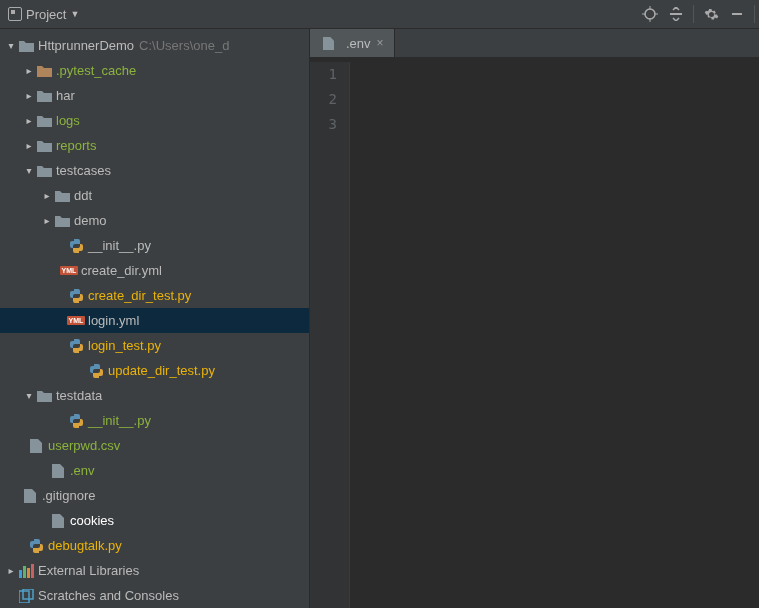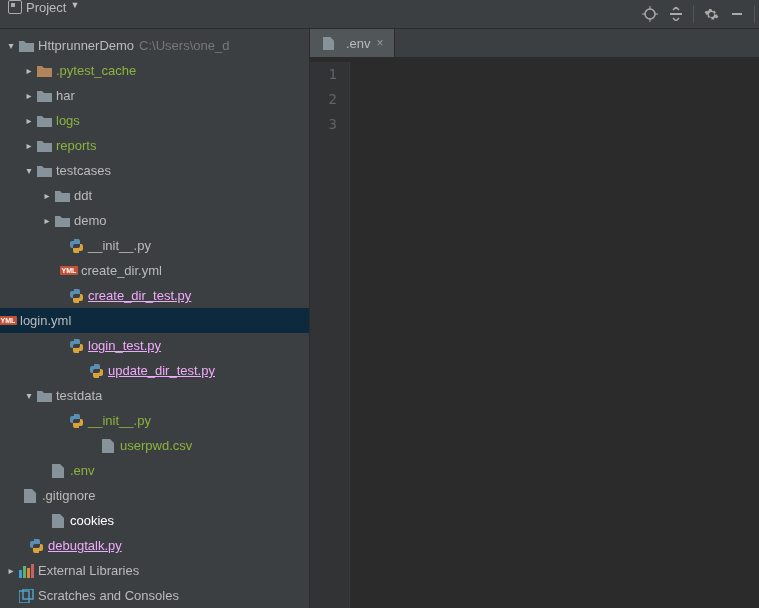--- a/index.html
+++ b/index.html
@@ -17,21 +17,21 @@
   }
   .toolbar {
     height: 29px;
     display: flex;
     align-items: center;
     border-bottom: 1px solid #2b2b2b;
     background: #3c3f41;
   }
   .proj-btn {
     display: flex;
-    align-items: flex-start;
+    align-items: center;
     gap: 4px;
     padding: 0 8px;
     height: 100%;
     cursor: pointer;
   }
   .proj-btn .box-icon {
     width: 14px; height: 14px;
     border: 1px solid #aaa;
     border-radius: 2px;
     position: relative;
@@ -76,21 +76,21 @@
     width: 16px; height: 16px;
     display: inline-flex;
     align-items: center; justify-content: center;
     margin-right: 4px;
     font-size: 11px;
   }
   .folder-gray svg { fill: #87939a; }
   .filled svg { fill: #b1855c; }
   .lbl { }
   .green { color: #8bb33d; }
-  .blue { color: #f0abfc; text-decoration: underline; }
+  .blue { color: #eab308; }
   .red { color: #ffffff; }
   .dim { color: #777; }
   .py-icon {
     position: relative;
     width: 16px; height: 16px;
   }
   .py-icon svg { fill: #507f9c; }
   .yml-icon {
     display:inline-flex;align-items:center;justify-content:center;
     width:16px;height:12px;
@@ -294,21 +294,21 @@
     </div>
     <div class="row" style="padding-left:68px">
       <span class="ico py-icon">
           <svg width="13" height="14" viewBox="0 0 13 14">
             <path d="M4 0h4a2 2 0 012 2v3H5a2 2 0 00-2 2v2H2a2 2 0 01-2-2V4a2 2 0 012-2h2z" fill="#5a8fb3"></path>
             <path d="M9 14H5a2 2 0 01-2-2V9h5a2 2 0 002-2V5h1a2 2 0 012 2v3a2 2 0 01-2 2H9z" fill="#d9a23c"></path>
           </svg>
         </span>
       <span class="lbl blue">create_dir_test.py</span>
     </div>
-    <div class="row selected" style="">
+    <div class="row selected" style="padding-left:68px">
       <span class="ico yml-icon">
           <span class="badge">YML</span>
         </span>
       <span class="lbl">login.yml</span>
     </div>
     <div class="row" style="padding-left:68px">
       <span class="ico py-icon">
           <svg width="13" height="14" viewBox="0 0 13 14">
             <path d="M4 0h4a2 2 0 012 2v3H5a2 2 0 00-2 2v2H2a2 2 0 01-2-2V4a2 2 0 012-2h2z" fill="#5a8fb3"></path>
             <path d="M9 14H5a2 2 0 01-2-2V9h5a2 2 0 002-2V5h1a2 2 0 012 2v3a2 2 0 01-2 2H9z" fill="#d9a23c"></path>
@@ -336,21 +336,21 @@
     </div>
     <div class="row" style="padding-left:68px">
       <span class="ico py-icon">
           <svg width="13" height="14" viewBox="0 0 13 14">
             <path d="M4 0h4a2 2 0 012 2v3H5a2 2 0 00-2 2v2H2a2 2 0 01-2-2V4a2 2 0 012-2h2z" fill="#5a8fb3"></path>
             <path d="M9 14H5a2 2 0 01-2-2V9h5a2 2 0 002-2V5h1a2 2 0 012 2v3a2 2 0 01-2 2H9z" fill="#d9a23c"></path>
           </svg>
         </span>
       <span class="lbl green">__init__.py</span>
     </div>
-    <div class="row" style="padding-left:100px">
+    <div class="row" style="padding-left:28px">
       <span class="ico file-icon">
           <svg width="12" height="14" viewBox="0 0 12 14">
             <path d="M0 0h8l4 4v10H0z"></path>
           </svg>
         </span>
       <span class="lbl green">userpwd.csv</span>
     </div>
     <div class="row" style="padding-left:50px">
       <span class="ico file-icon">
           <svg width="12" height="14" viewBox="0 0 12 14">

